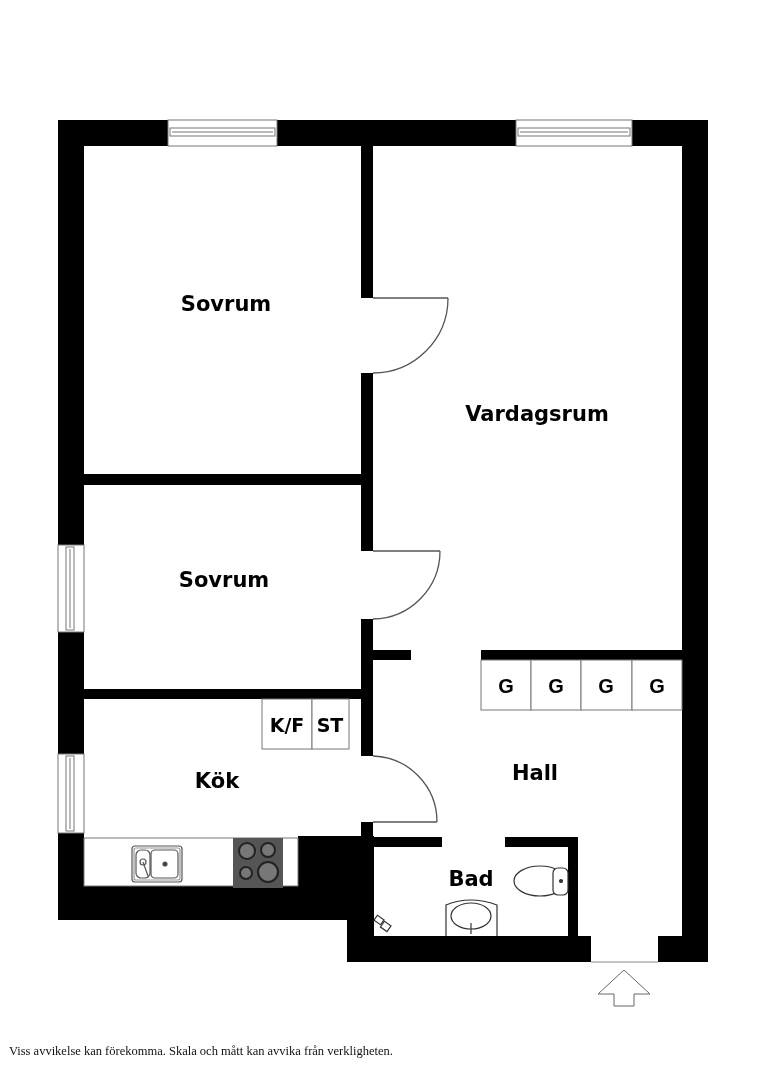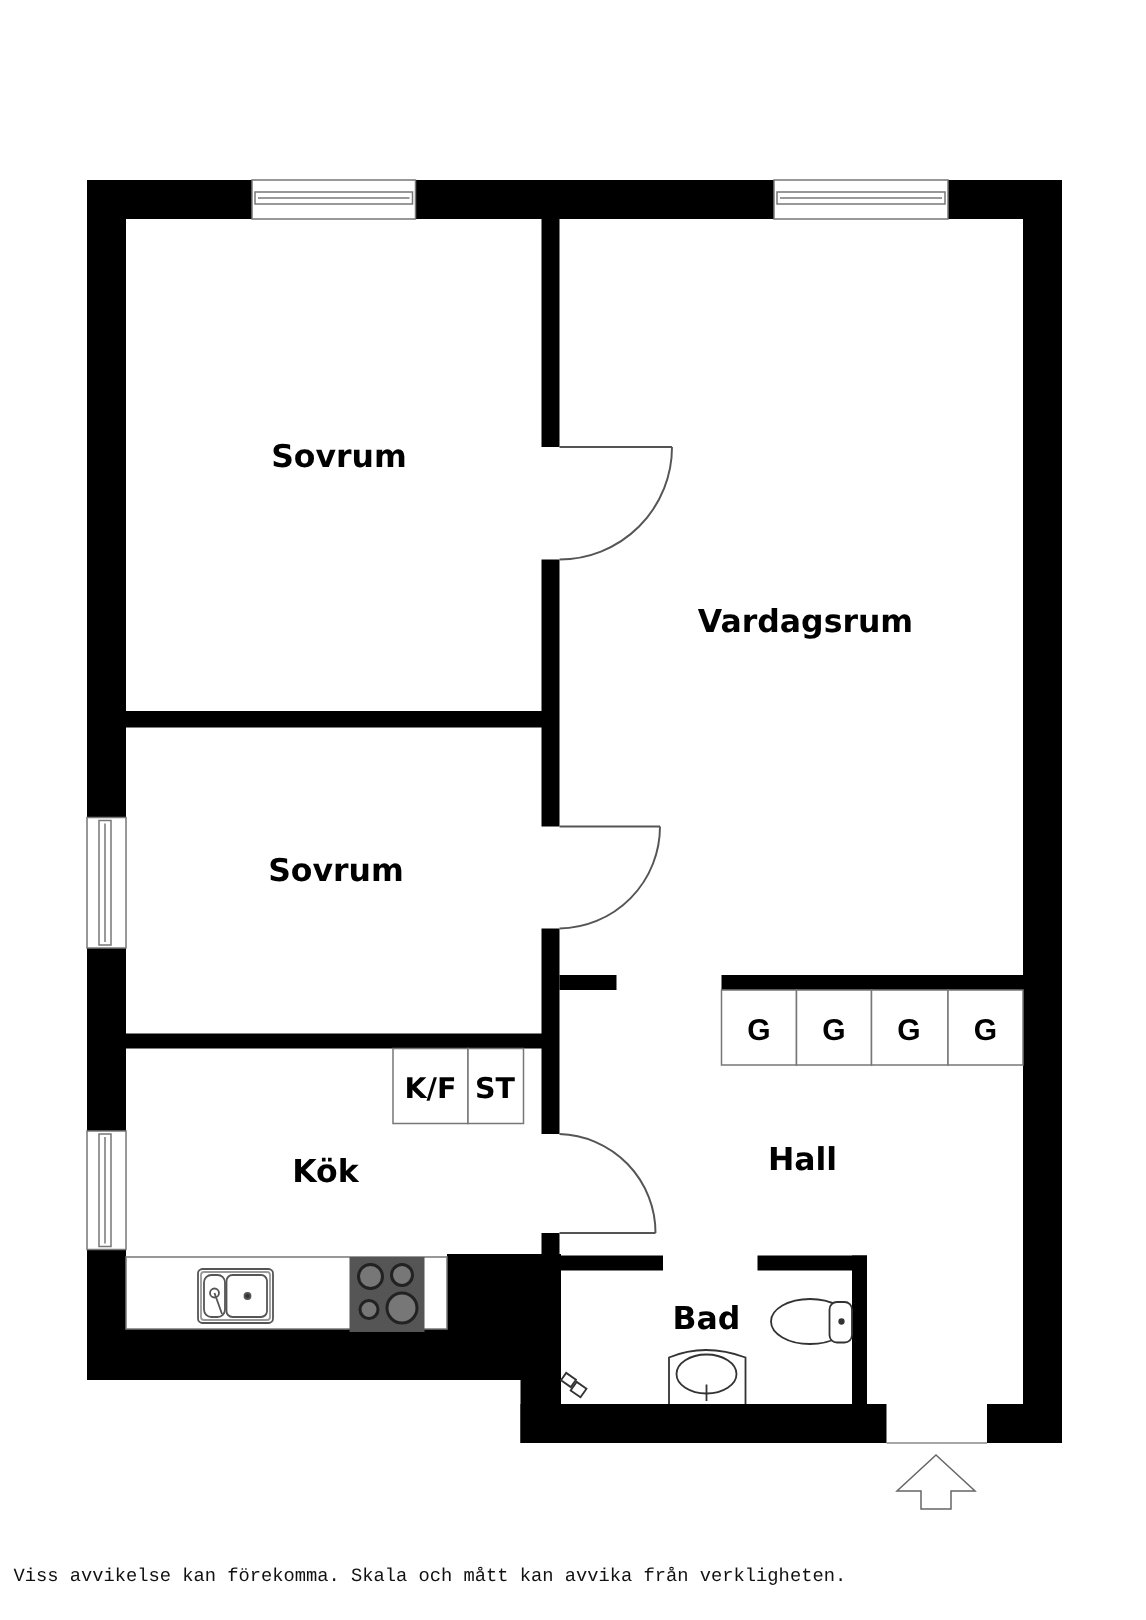--- a/index.html
+++ b/index.html
@@ -3,21 +3,21 @@
 <meta charset="utf-8">
 <style>
   html, body { margin:0; padding:0; background:#ffffff; }
   body { width:764px; height:1080px; position:relative; overflow:hidden; }
   #plan { position:absolute; left:0; top:0; width:764px; height:1080px; }
   .room-label { font-family:"DejaVu Sans", sans-serif; font-weight:bold; font-size:21px; fill:#000; }
   .fix-label { font-family:"DejaVu Sans", sans-serif; font-weight:bold; font-size:19px; fill:#000; }
   .g-label { font-family:"Liberation Sans", sans-serif; font-weight:bold; font-size:20px; fill:#000; }
   .disclaimer {
     position:absolute; left:9px; top:1044px;
-    font-family:Liberation Mono, monospace; font-size:12.5px; color:#111;
+    font-family:Liberation Serif, serif; font-size:12.5px; color:#111;
   }
 </style>
 </head>
 <body>
 
 <svg id="plan" viewBox="0 0 764 1080" xmlns="http://www.w3.org/2000/svg">
 
   <g fill="#000">
 
     <rect x="58" y="120" width="650" height="26"></rect>

